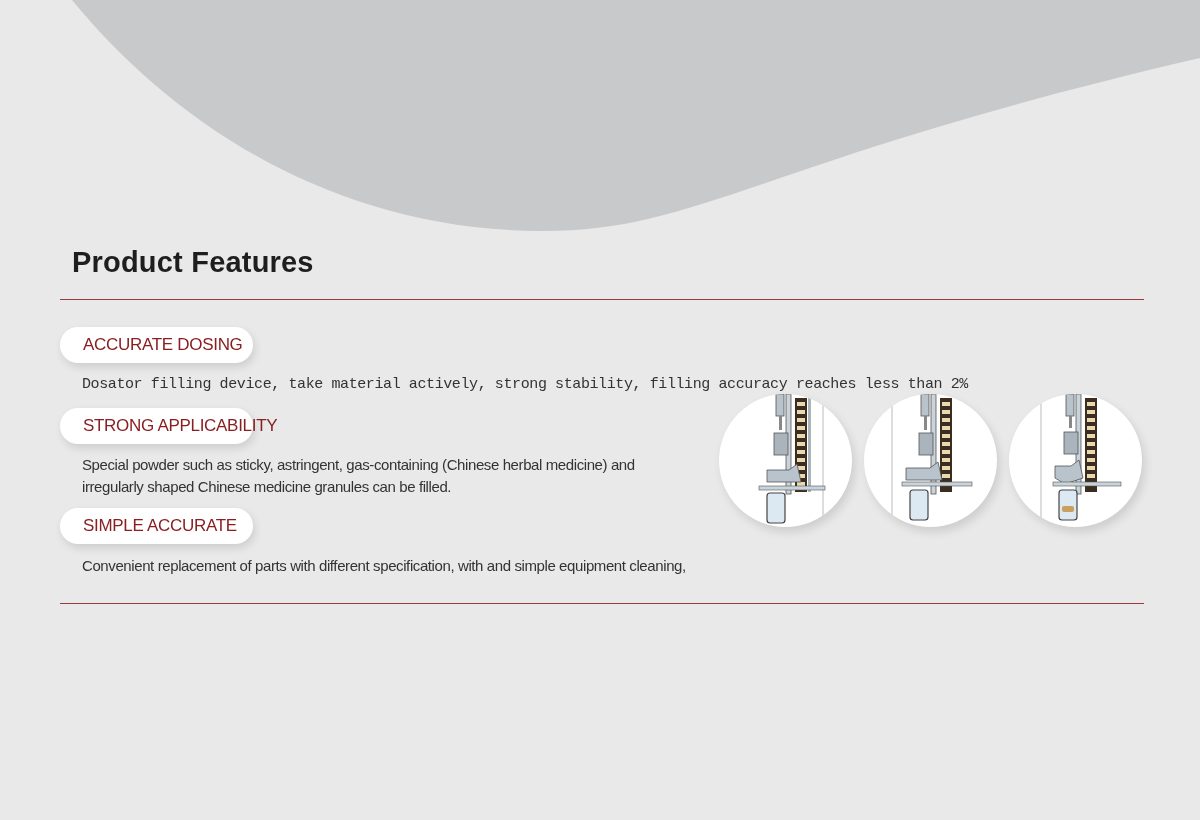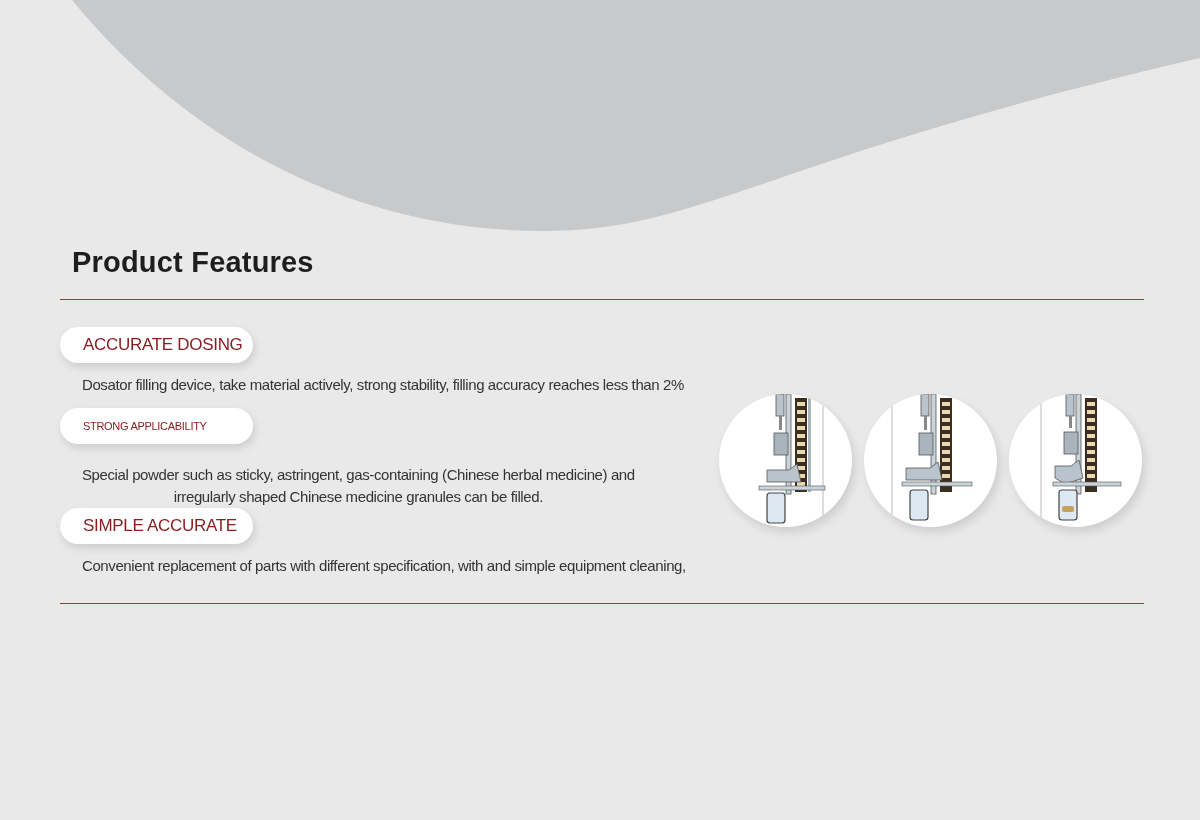--- a/index.html
+++ b/index.html
@@ -3,42 +3,42 @@
 <meta charset="utf-8">
 <style>
   html,body{margin:0;padding:0;}
   body{width:1200px;height:820px;background:#e9e9e9;position:relative;overflow:hidden;font-family:"Liberation Sans",sans-serif;}
   .bg-shape{position:absolute;left:0;top:0;width:1200px;height:240px;}
   .title{position:absolute;left:72px;top:246px;font-size:29px;font-weight:bold;color:#1e1e1e;letter-spacing:0.2px;text-align:center;}
   .rule{position:absolute;left:60px;width:1084px;height:1px;background:#9a3a3e;}
   .rule.top{top:299px;}
   .rule.bottom{top:603px;}
   .pill{position:absolute;left:60px;height:36px;width:193px;background:#fff;border-radius:19px;box-shadow:2px 4px 8px rgba(0,0,0,0.12);display:flex;align-items:center;padding-left:23px;box-sizing:border-box;color:#8a1f22;font-size:17px;white-space:nowrap;letter-spacing:-0.3px;}
-  .pill.small{font-size:11px;}
+  .pill.small{font-size:17px;}
   .desc{position:absolute;left:82px;font-size:15px;color:#333;line-height:22px;letter-spacing:-0.4px;}
   .circle{position:absolute;top:394px;width:133px;height:133px;border-radius:50%;background:#fff;box-shadow:3px 5px 10px rgba(0,0,0,0.12);overflow:hidden;}
   .circle svg{width:133px;height:133px;display:block;}
 </style>
 </head>
 <body>
 
 <svg class="bg-shape" viewBox="0 0 1200 240" preserveAspectRatio="none">
   <path d="M72,0 C170,120 330,230 540,231 C700,232 760,160 1200,58 L1200,0 Z" fill="#c8c9cb"></path>
 </svg>
 
 <div class="title">Product Features</div>
 <div class="rule top"></div>
 
 <div class="pill" style="top:327px;">ACCURATE DOSING</div>
-<div class="desc" style="top:374px;">
+<div class="desc" style="top:374px;font-family:Liberation Mono, monospace;">
   <div>Dosator filling device, take material actively, strong stability, filling accuracy reaches less than 2%</div>
 </div>
 
 <div class="pill small" style="top:408px;">STRONG APPLICABILITY</div>
-<div class="desc" style="top:464px;text-align:center;">
+<div class="desc" style="top:454px;">
   <div>Special powder such as sticky, astringent, gas-containing (Chinese herbal medicine) and</div>
   <div>irregularly shaped Chinese medicine granules can be filled.</div>
 </div>
 
 <div class="pill" style="top:508px;">SIMPLE ACCURATE</div>
 <div class="desc" style="top:555px;">
   <div>Convenient replacement of parts with different specification, with and  simple equipment cleaning,</div>
 </div>
 
 <div class="rule bottom"></div>

